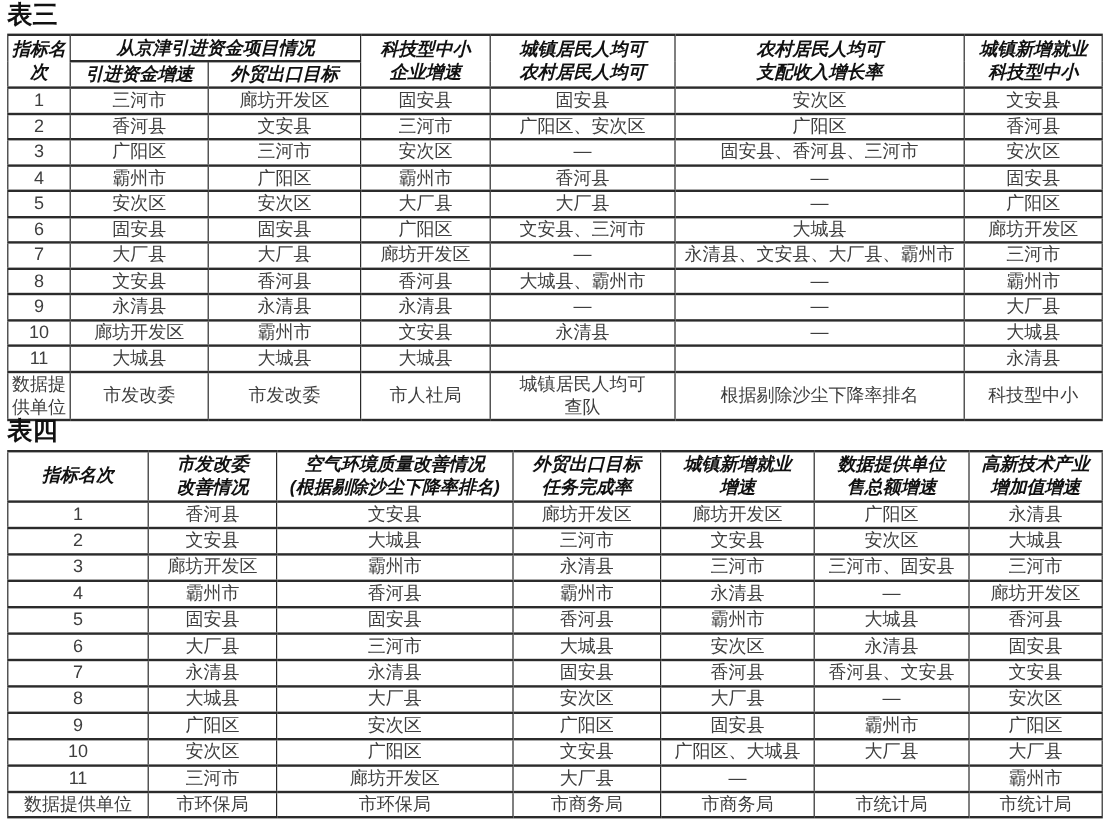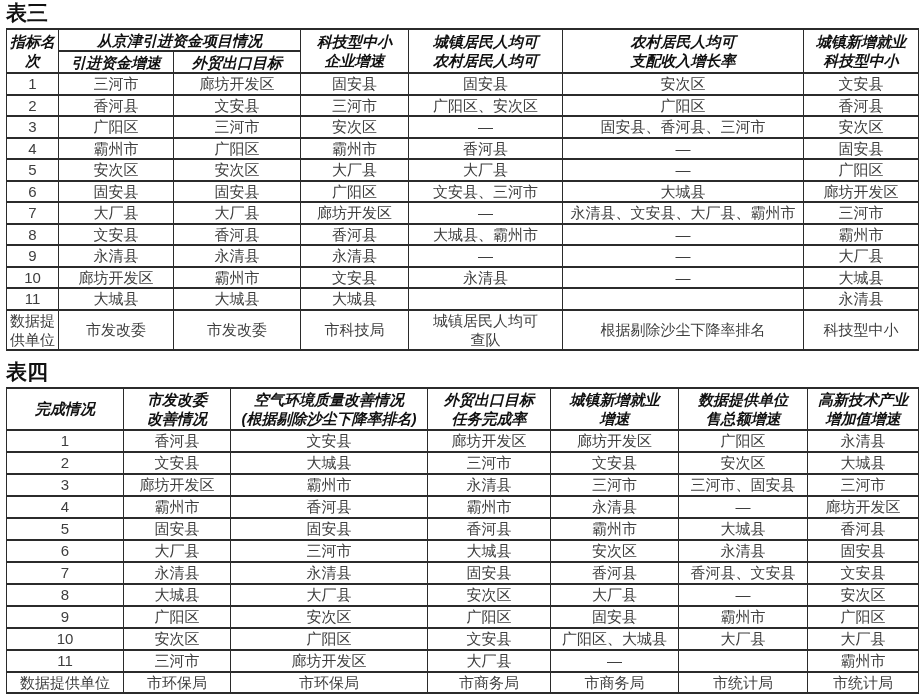--- a/index.html
+++ b/index.html
@@ -15,21 +15,21 @@
     padding: 4px 5px 0 6px;
     font-family: "Liberation Sans", "DejaVu Sans", sans-serif;
   }
   .tbl-title {
     font-size: 21px;
     font-weight: bold;
     color: var(--header-text, #111111);
     margin: 0 0 6px 0;
     line-height: 18px;
   }
-  .title4 { margin-top: 12px; }
+  .title4 { }
   table {
     border-collapse: collapse;
     table-layout: fixed;
     width: 912px;
   }
   th, td {
     border: 1px solid var(--border-color, #2b2b2b);
     border-top-width: 2px;
     border-bottom-width: 2px;
     text-align: center;
@@ -190,21 +190,21 @@
         <td>大城县</td>
         <td></td>
         <td></td>
         <td>永清县</td>
       </tr>
       <tr class="provider-row">
         <td>数据提
 供单位</td>
         <td>市发改委</td>
         <td>市发改委</td>
-        <td>市科技局</td>
+        <td>市人社局</td>
         <td>城镇居民人均可
 查队</td>
         <td>根据剔除沙尘下降率排名</td>
         <td>科技型中小</td>
       </tr>
     </tbody>
 </table>
 
 <div class="tbl-title title4">表四</div>
 
@@ -213,21 +213,21 @@
     <col style="width:117px">
       <col style="width:107px">
       <col style="width:197px">
       <col style="width:123px">
       <col style="width:128px">
       <col style="width:129px">
       <col style="width:111px">
   </colgroup>
   <thead>
     <tr>
-      <th>完成情况</th>
+      <th>指标名次</th>
       <th>市发改委
 改善情况</th>
       <th>空气环境质量改善情况
 (根据剔除沙尘下降率排名)</th>
       <th>外贸出口目标
 任务完成率</th>
       <th>城镇新增就业
 增速</th>
       <th>数据提供单位
 售总额增速</th>

